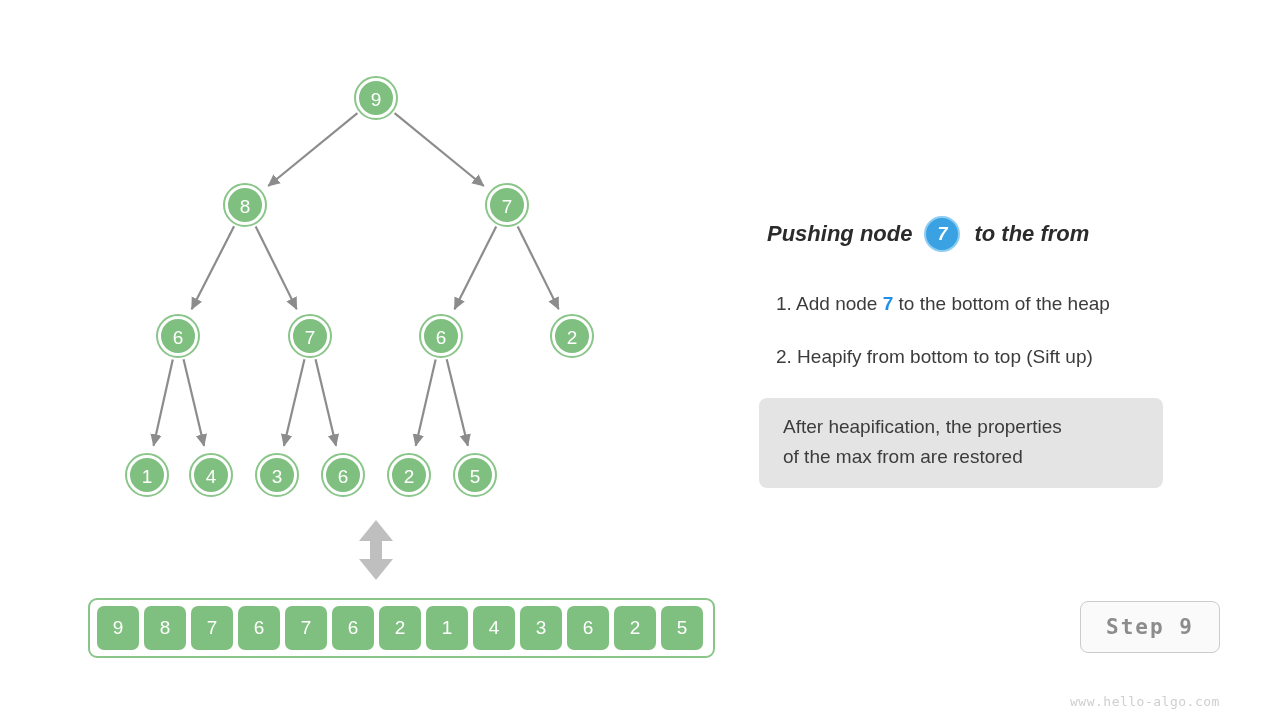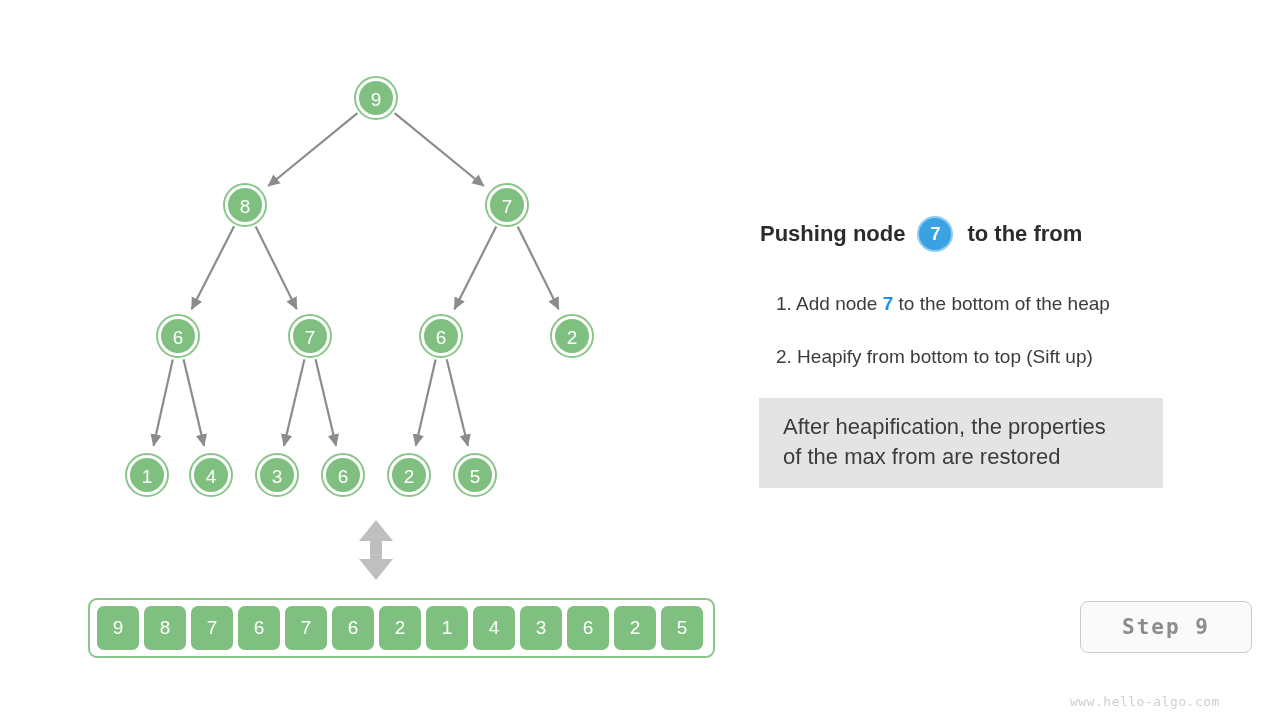--- a/index.html
+++ b/index.html
@@ -93,28 +93,29 @@
   
   #info-panel {
     position: absolute;
     left: 752px;
     top: 0;
     width: 520px;
     height: 720px;
   }
   #title-row {
     position: absolute;
-    left: 8px;
+    left: 15px;
     top: 216px;
     display: flex;
     align-items: center;
     font-size: 22px;
     font-weight: bold;
     color: #2b2b2b;
     white-space: nowrap;
+    font-style: italic;
   }
   #title-badge {
     width: 36px;
     height: 36px;
     border-radius: 50%;
     background: #3aa2e3;
     border: 2px solid #8ecdf2;
     color: #ffffff;
     font-size: 18px;
     font-weight: bold;
@@ -138,33 +139,33 @@
     color: #1e90e8;
     font-weight: bold;
   }
   #note-box {
     position: absolute;
     left: 7px;
     top: 398px;
     width: 404px;
     box-sizing: border-box;
     background: #e4e4e4;
-    border-radius: 0;
+    border-radius: 8px;
     padding: 14px 22px 16px 24px;
-    font-size: 22px;
+    font-size: 19px;
     line-height: 30px;
     color: #3c3c3c;
   }
 
   
   #step-badge {
     position: absolute;
     left: 1080px;
     top: 601px;
-    width: 172px;
+    width: 140px;
     height: 52px;
     box-sizing: border-box;
     background: #fafafa;
     border: 1.5px solid #cccccc;
     border-radius: 8px;
     display: flex;
     align-items: center;
     justify-content: center;
     font-family: "DejaVu Sans Mono", monospace;
     font-weight: bold;

